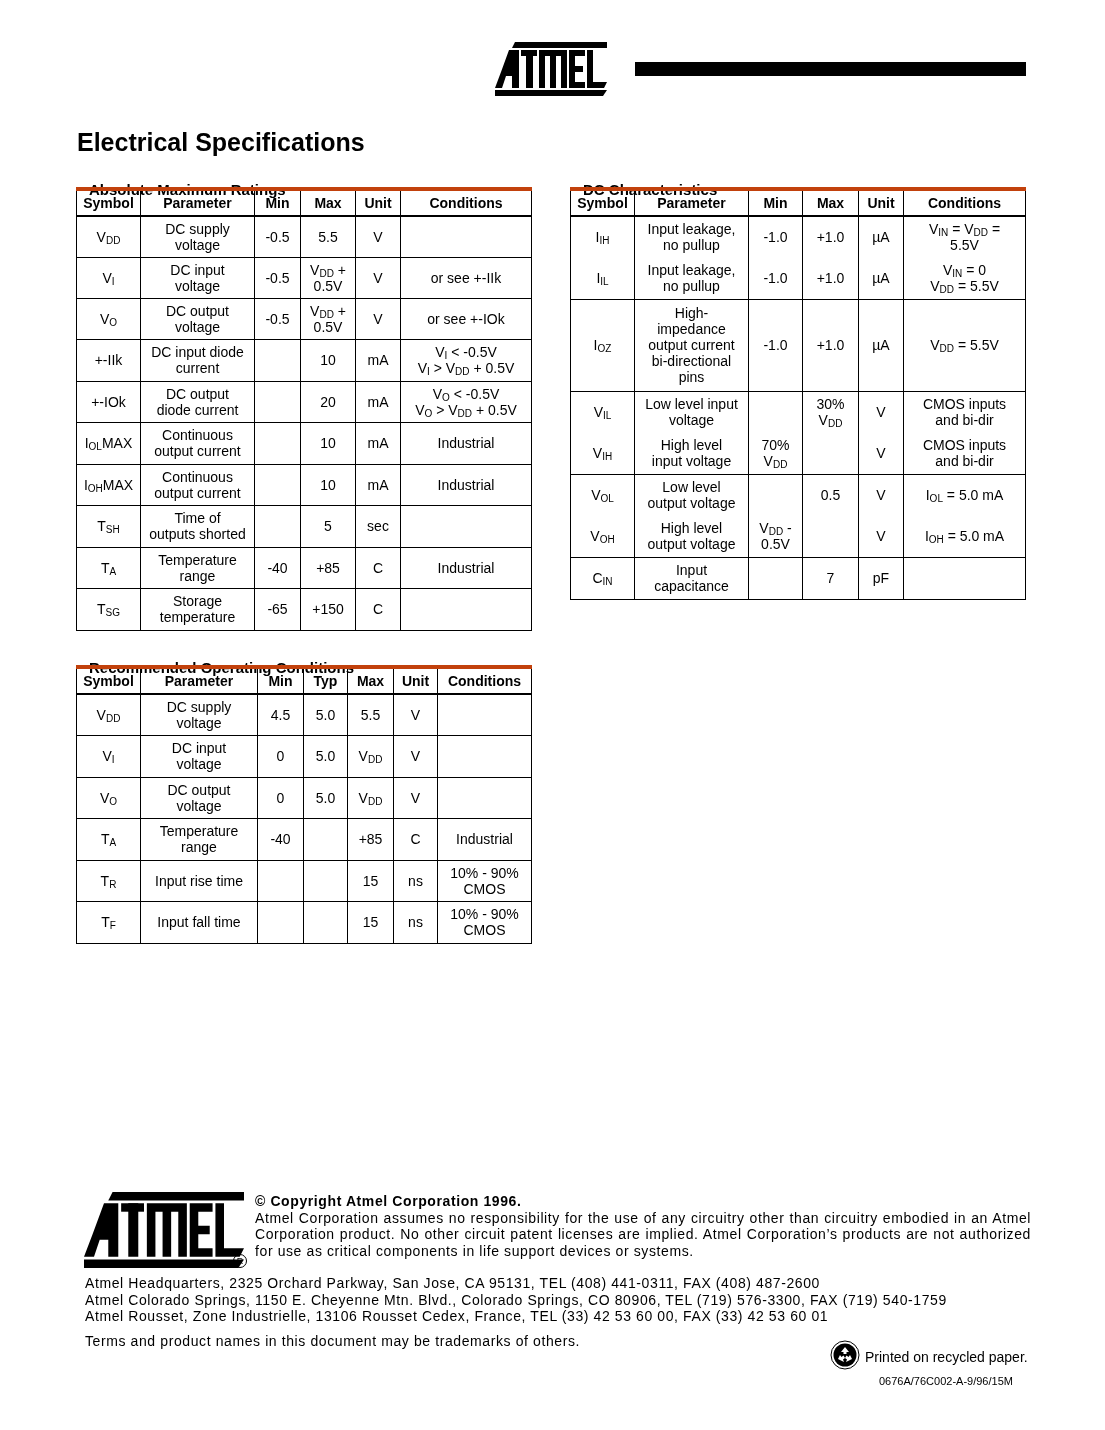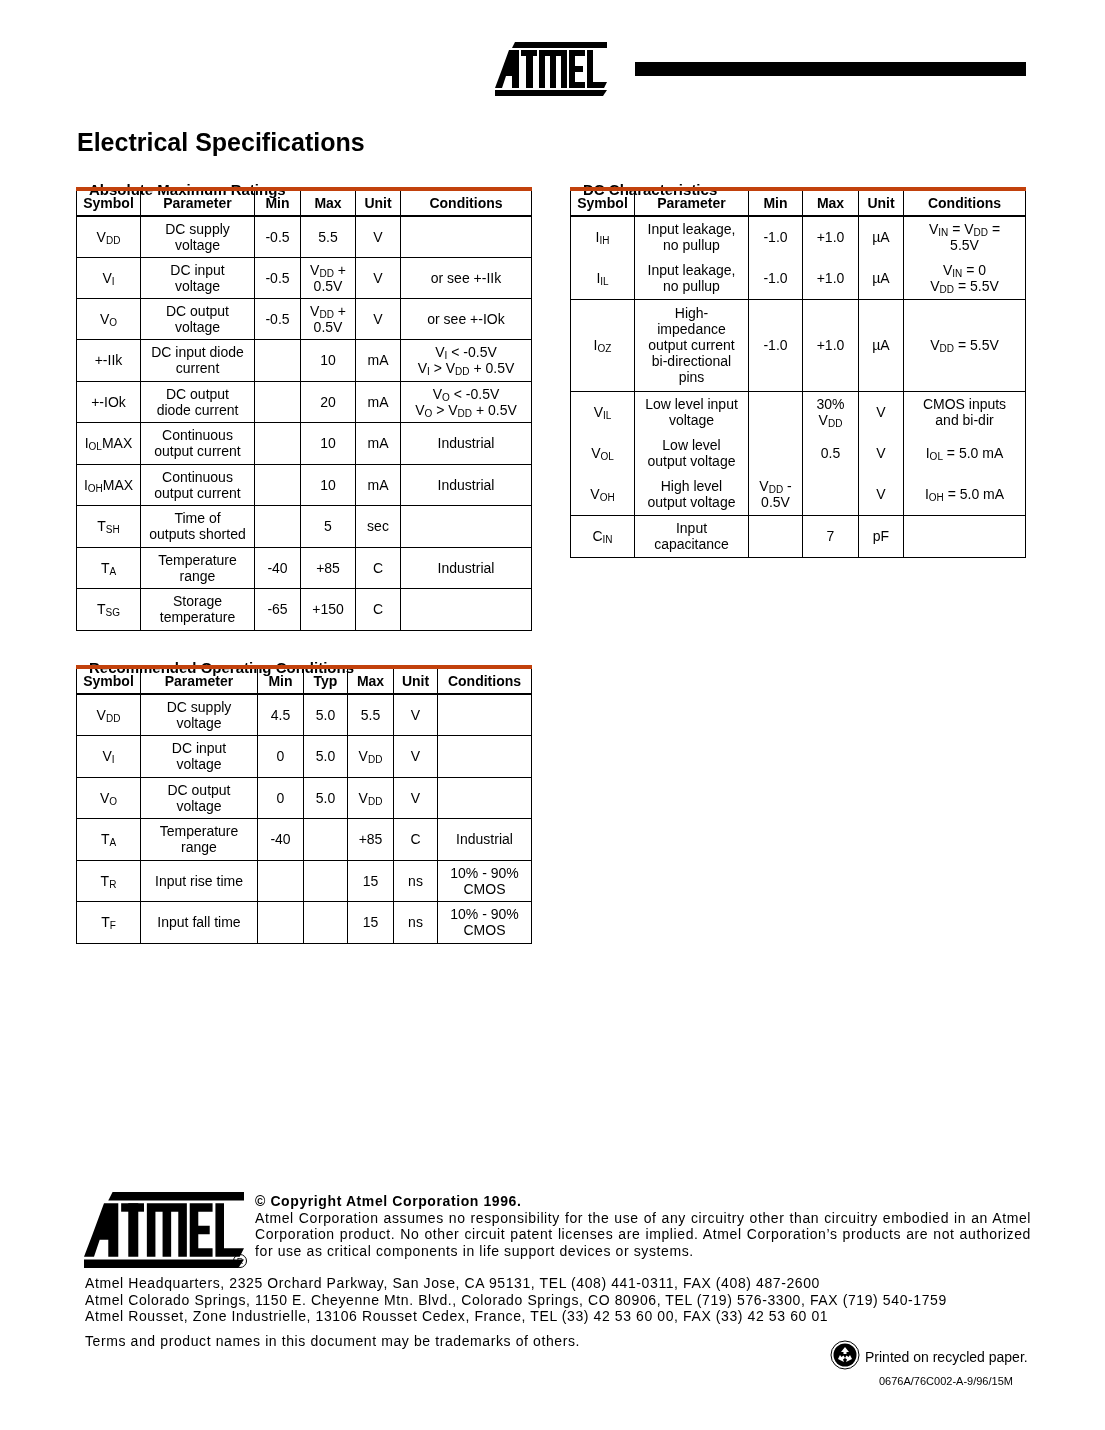--- a/index.html
+++ b/index.html
@@ -297,20 +297,31 @@
         <td>µA</td>
         <td>V<sub class="s">DD</sub> = 5.5V</td>
       </tr>
       <tr style="height: 41px;">
         <td>V<sub class="s">IL</sub></td>
         <td>Low level input
 voltage</td>
         <td></td>
         <td>30%
 V<sub class="s">DD</sub></td>
+        <td>V</td>
+        <td>CMOS inputs
+and bi-dir</td>
+      </tr>
+      <tr class="rb" style="height: 42px;">
+        <td>V<sub class="s">IH</sub></td>
+        <td>High level
+input voltage</td>
+        <td>70%
+V<sub class="s">DD</sub></td>
+        <td></td>
         <td>V</td>
         <td>CMOS inputs
 and bi-dir</td>
       </tr>
       <tr style="height: 41px;">
         <td>V<sub class="s">OL</sub></td>
         <td>Low level
 output voltage</td>
         <td></td>
         <td>0.5</td>

